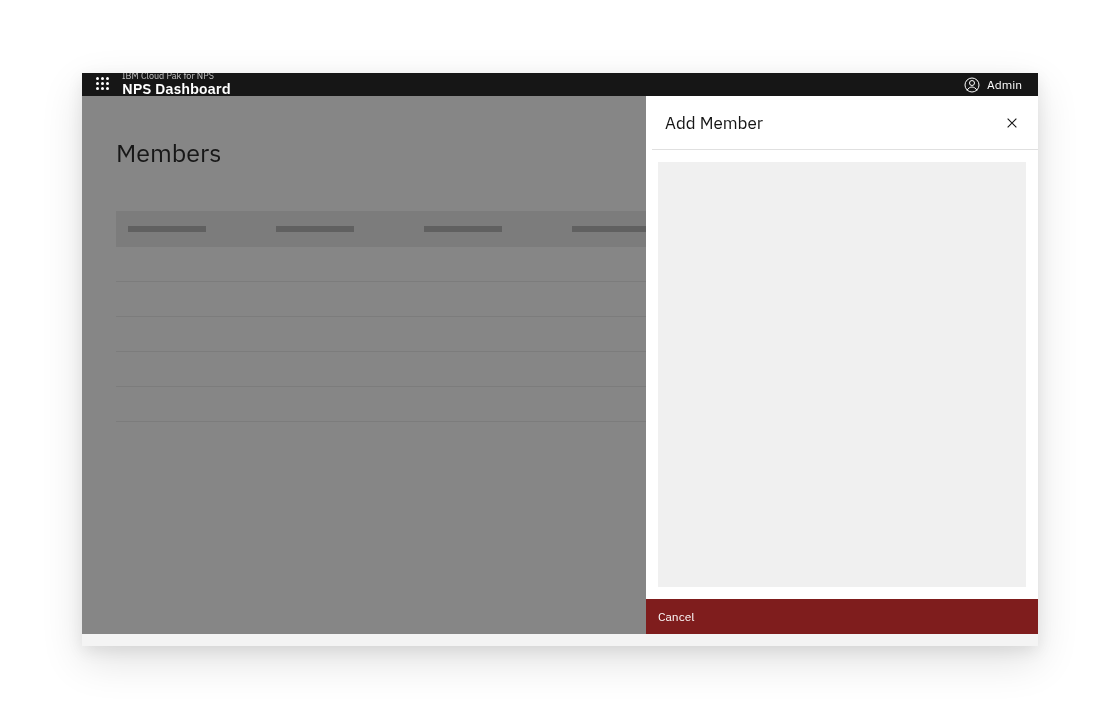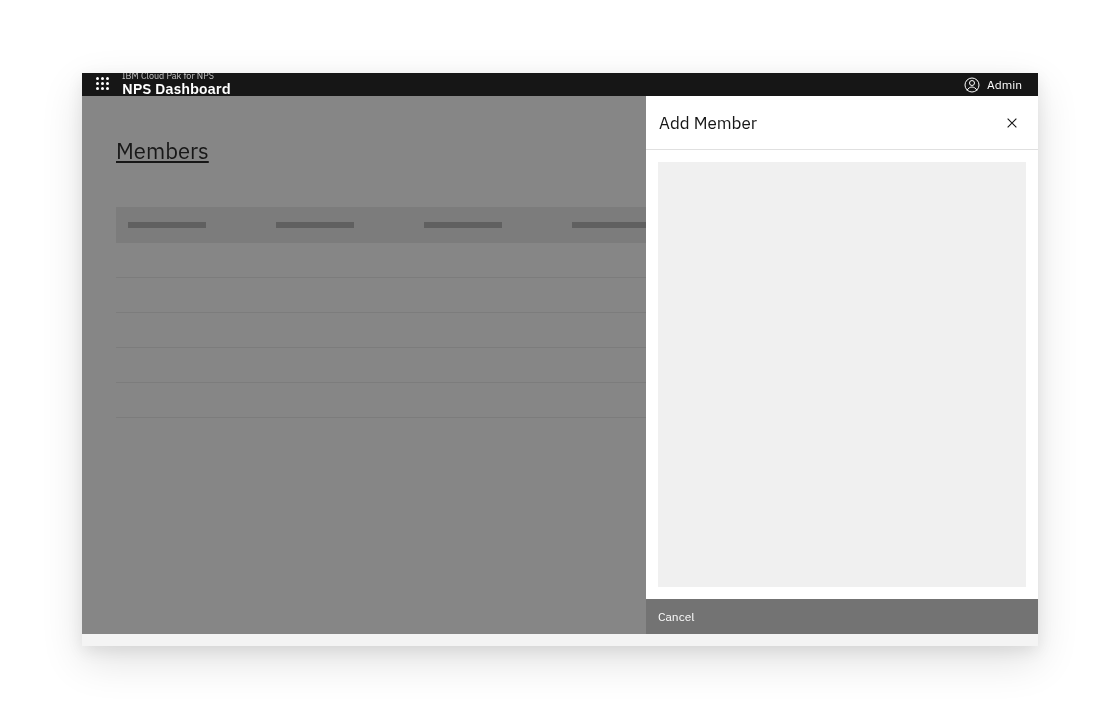--- a/index.html
+++ b/index.html
@@ -83,25 +83,24 @@
     .content {
       position: relative;
       width: 100%;
       height: calc(100% - 35px);
       background: #f4f4f4;
     }
     .page-body {
       padding: 40px 34px 0 34px;
     }
     .page-title {
-      font-size: 22px;
+      font-size: 25px;
       font-weight: 400;
       color: #161616;
       margin-bottom: 42px;
-      text-decoration: underline;
     }
     .table {
       width: 100%;
     }
     .table-header {
       background: #e0e0e0;
       height: 36px;
       display: flex;
       align-items: center;
       padding: 0 12px;
@@ -135,20 +134,21 @@
       display: flex;
       flex-direction: column;
     }
     .panel-header {
       height: 54px;
       display: flex;
       align-items: center;
       justify-content: space-between;
       padding: 0 12px 0 13px;
       border-bottom: 1px solid #e0e0e0;
+      margin-left: 6px;
     }
     .panel-title {
       font-size: 17px;
       font-weight: 400;
       color: #161616;
     }
     .close-btn {
       width: 28px;
       height: 28px;
       display: flex;
@@ -177,21 +177,21 @@
       border: none;
       text-align: left;
       padding: 0 12px;
       font-size: 12px;
       cursor: pointer;
       display: flex;
       align-items: center;
       font-family: inherit;
     }
     .btn-cancel {
-      background: #737373;
+      background: #7f1d1d;
       color: #fff;
     }
     .btn-create {
       background: #0f62fe;
       color: #fff;
       justify-content: space-between;
     }
     .arrow-icon {
       width: 14px;
       height: 14px;

